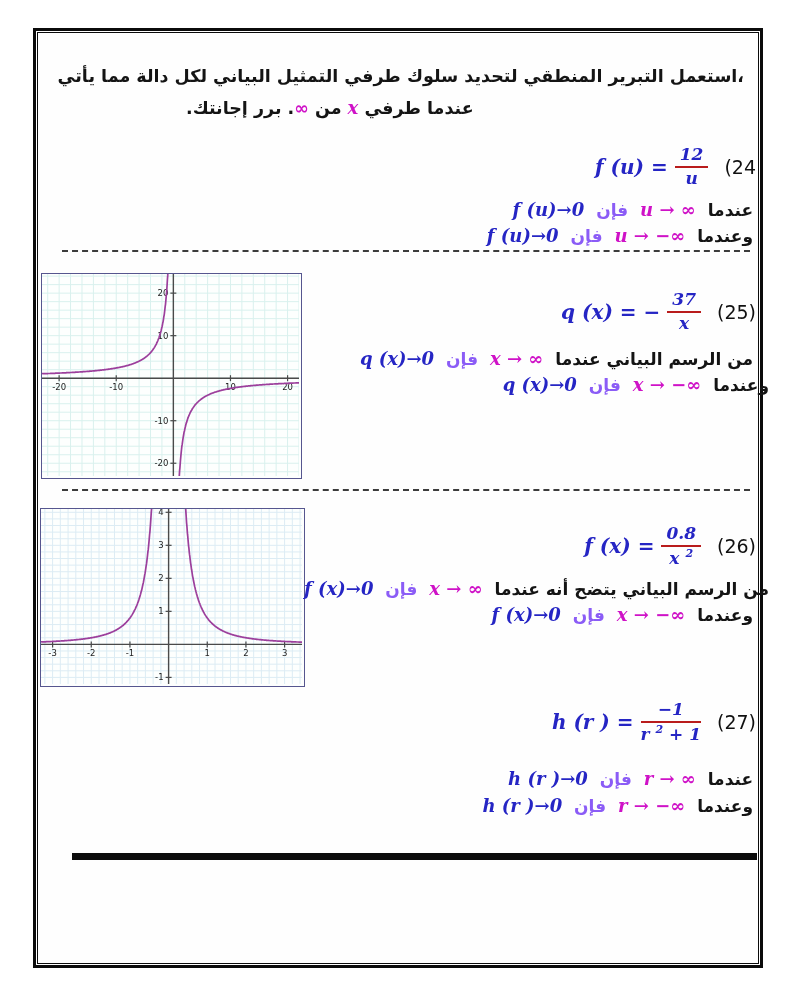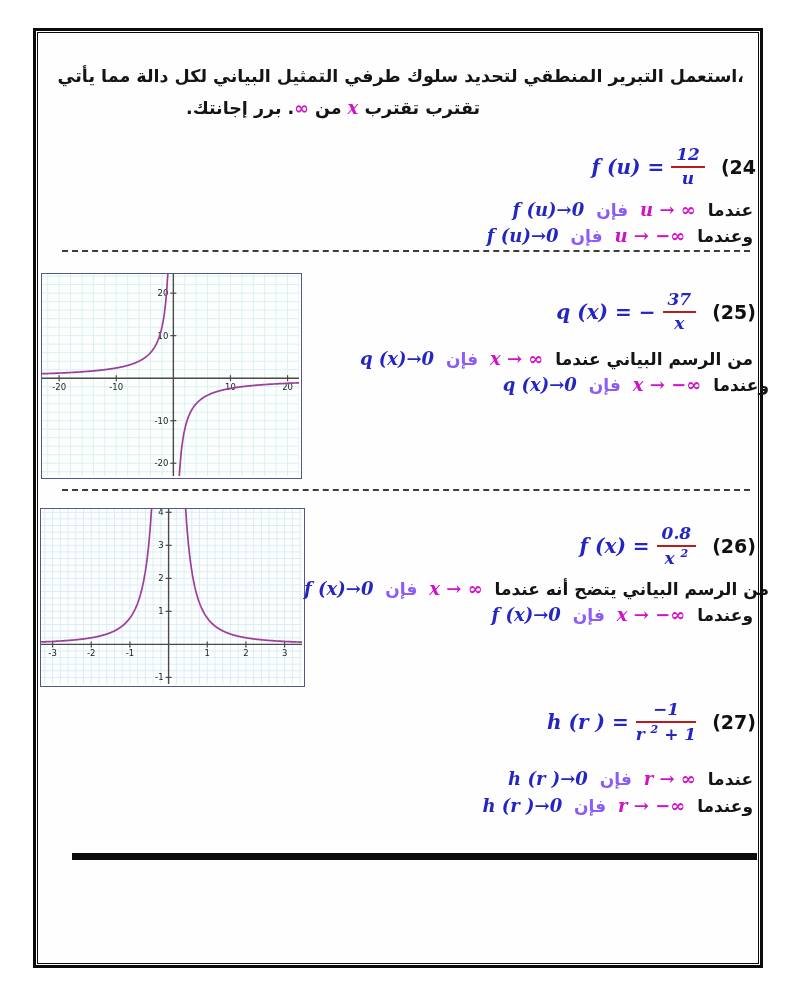--- a/index.html
+++ b/index.html
@@ -17,39 +17,39 @@
   .navy{color:#8b5cf6;}
   .hdr1{top:66px;right:56px;font-size:17.5px;}
   .hdr2{top:97px;left:186px;font-size:17.5px;direction:rtl;}
   .hdr2 .math{font-size:18px;}
   .eq-row{display:flex;align-items:center;direction:ltr;white-space:nowrap;}
   .eq-lhs{font-size:20px;}
   .frac{display:inline-block;text-align:center;vertical-align:middle;margin:0 7px;font-size:17px;line-height:1.15;}
   .frac .num{display:block;border-bottom:2px solid #b91c1c;padding:0 5px 1px;}
   .frac .den{display:block;padding-top:1px;}
   .frac sup{font-size:11px;}
-  .eq-num{font-family:"DejaVu Sans",sans-serif;font-style:normal;font-weight:bold;font-size:19px;color:#101010;margin-left:9px;text-align:right;}
+  .eq-num{font-family:"DejaVu Sans",sans-serif;font-style:normal;font-weight:normal;font-size:19px;color:#101010;margin-left:9px;text-align:right;}
   .ans{direction:rtl;white-space:nowrap;font-size:17px;line-height:24px;}
   .ans > span{margin:16px 3px;}
   .ans .math{font-size:18px;}
   .divider{border-top:2px dashed #3c3c3c;height:0;}
   .graph-box{background:#fdfffe;border:1px solid #56568f;line-height:0;}
   .thick-line{background:#0c0c0c;}
   svg text{font-family:"DejaVu Sans",sans-serif;}
 </style>
 </head>
 <body>
 
 <div class="frame">
   <div class="frame-inner"></div>
 </div>
 
 <div class="abs ar hdr1">استعمل التبرير المنطقي لتحديد سلوك طرفي التمثيل البياني لكل دالة مما يأتي،</div>
 <div class="abs ar hdr2">
-  <span>تقترب تقترب</span>
+  <span>عندما طرفي</span>
   <span class="math magenta" dir="ltr">x</span>
   <span>من</span>
   <span class="magenta" dir="ltr">∞</span><span>. برر إجانتك.</span>
 </div>
 
 <div class="abs eq-row" style="top:145px;right:44px;">
   <span class="math blue eq-lhs">f (u) =</span>
   <span class="math blue frac">
     <span class="num">12</span>
     <span class="den">u</span>

